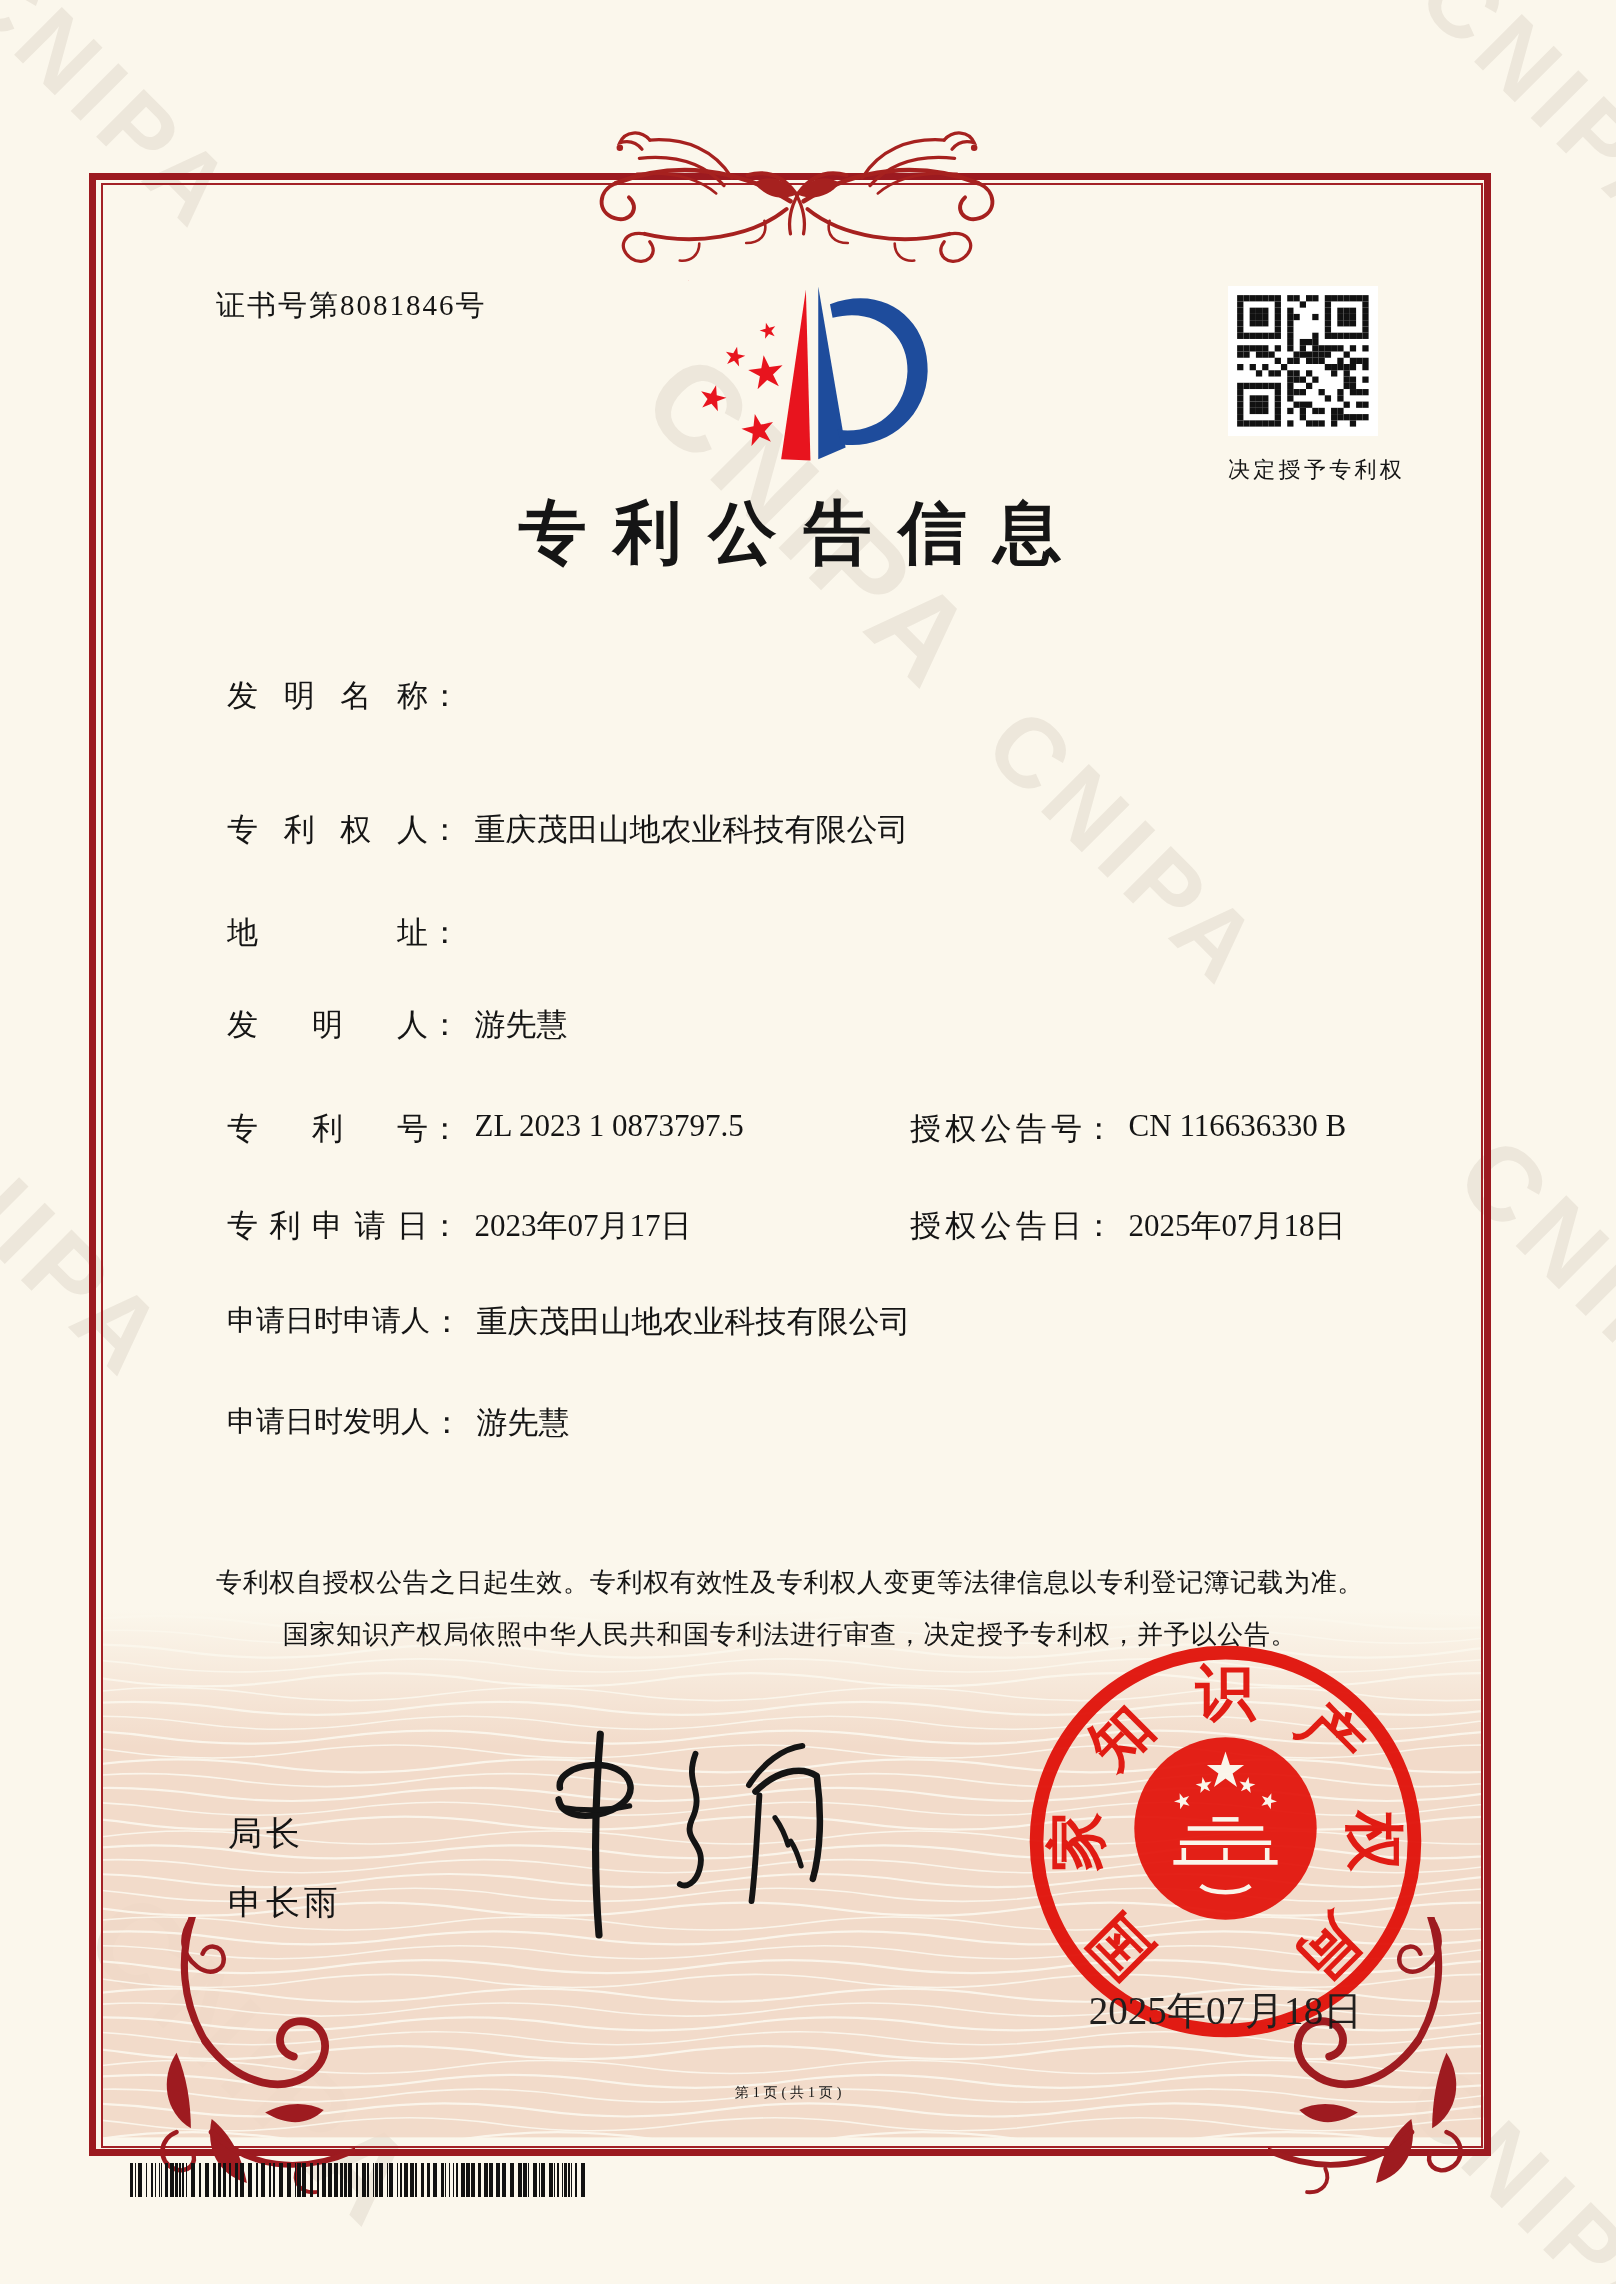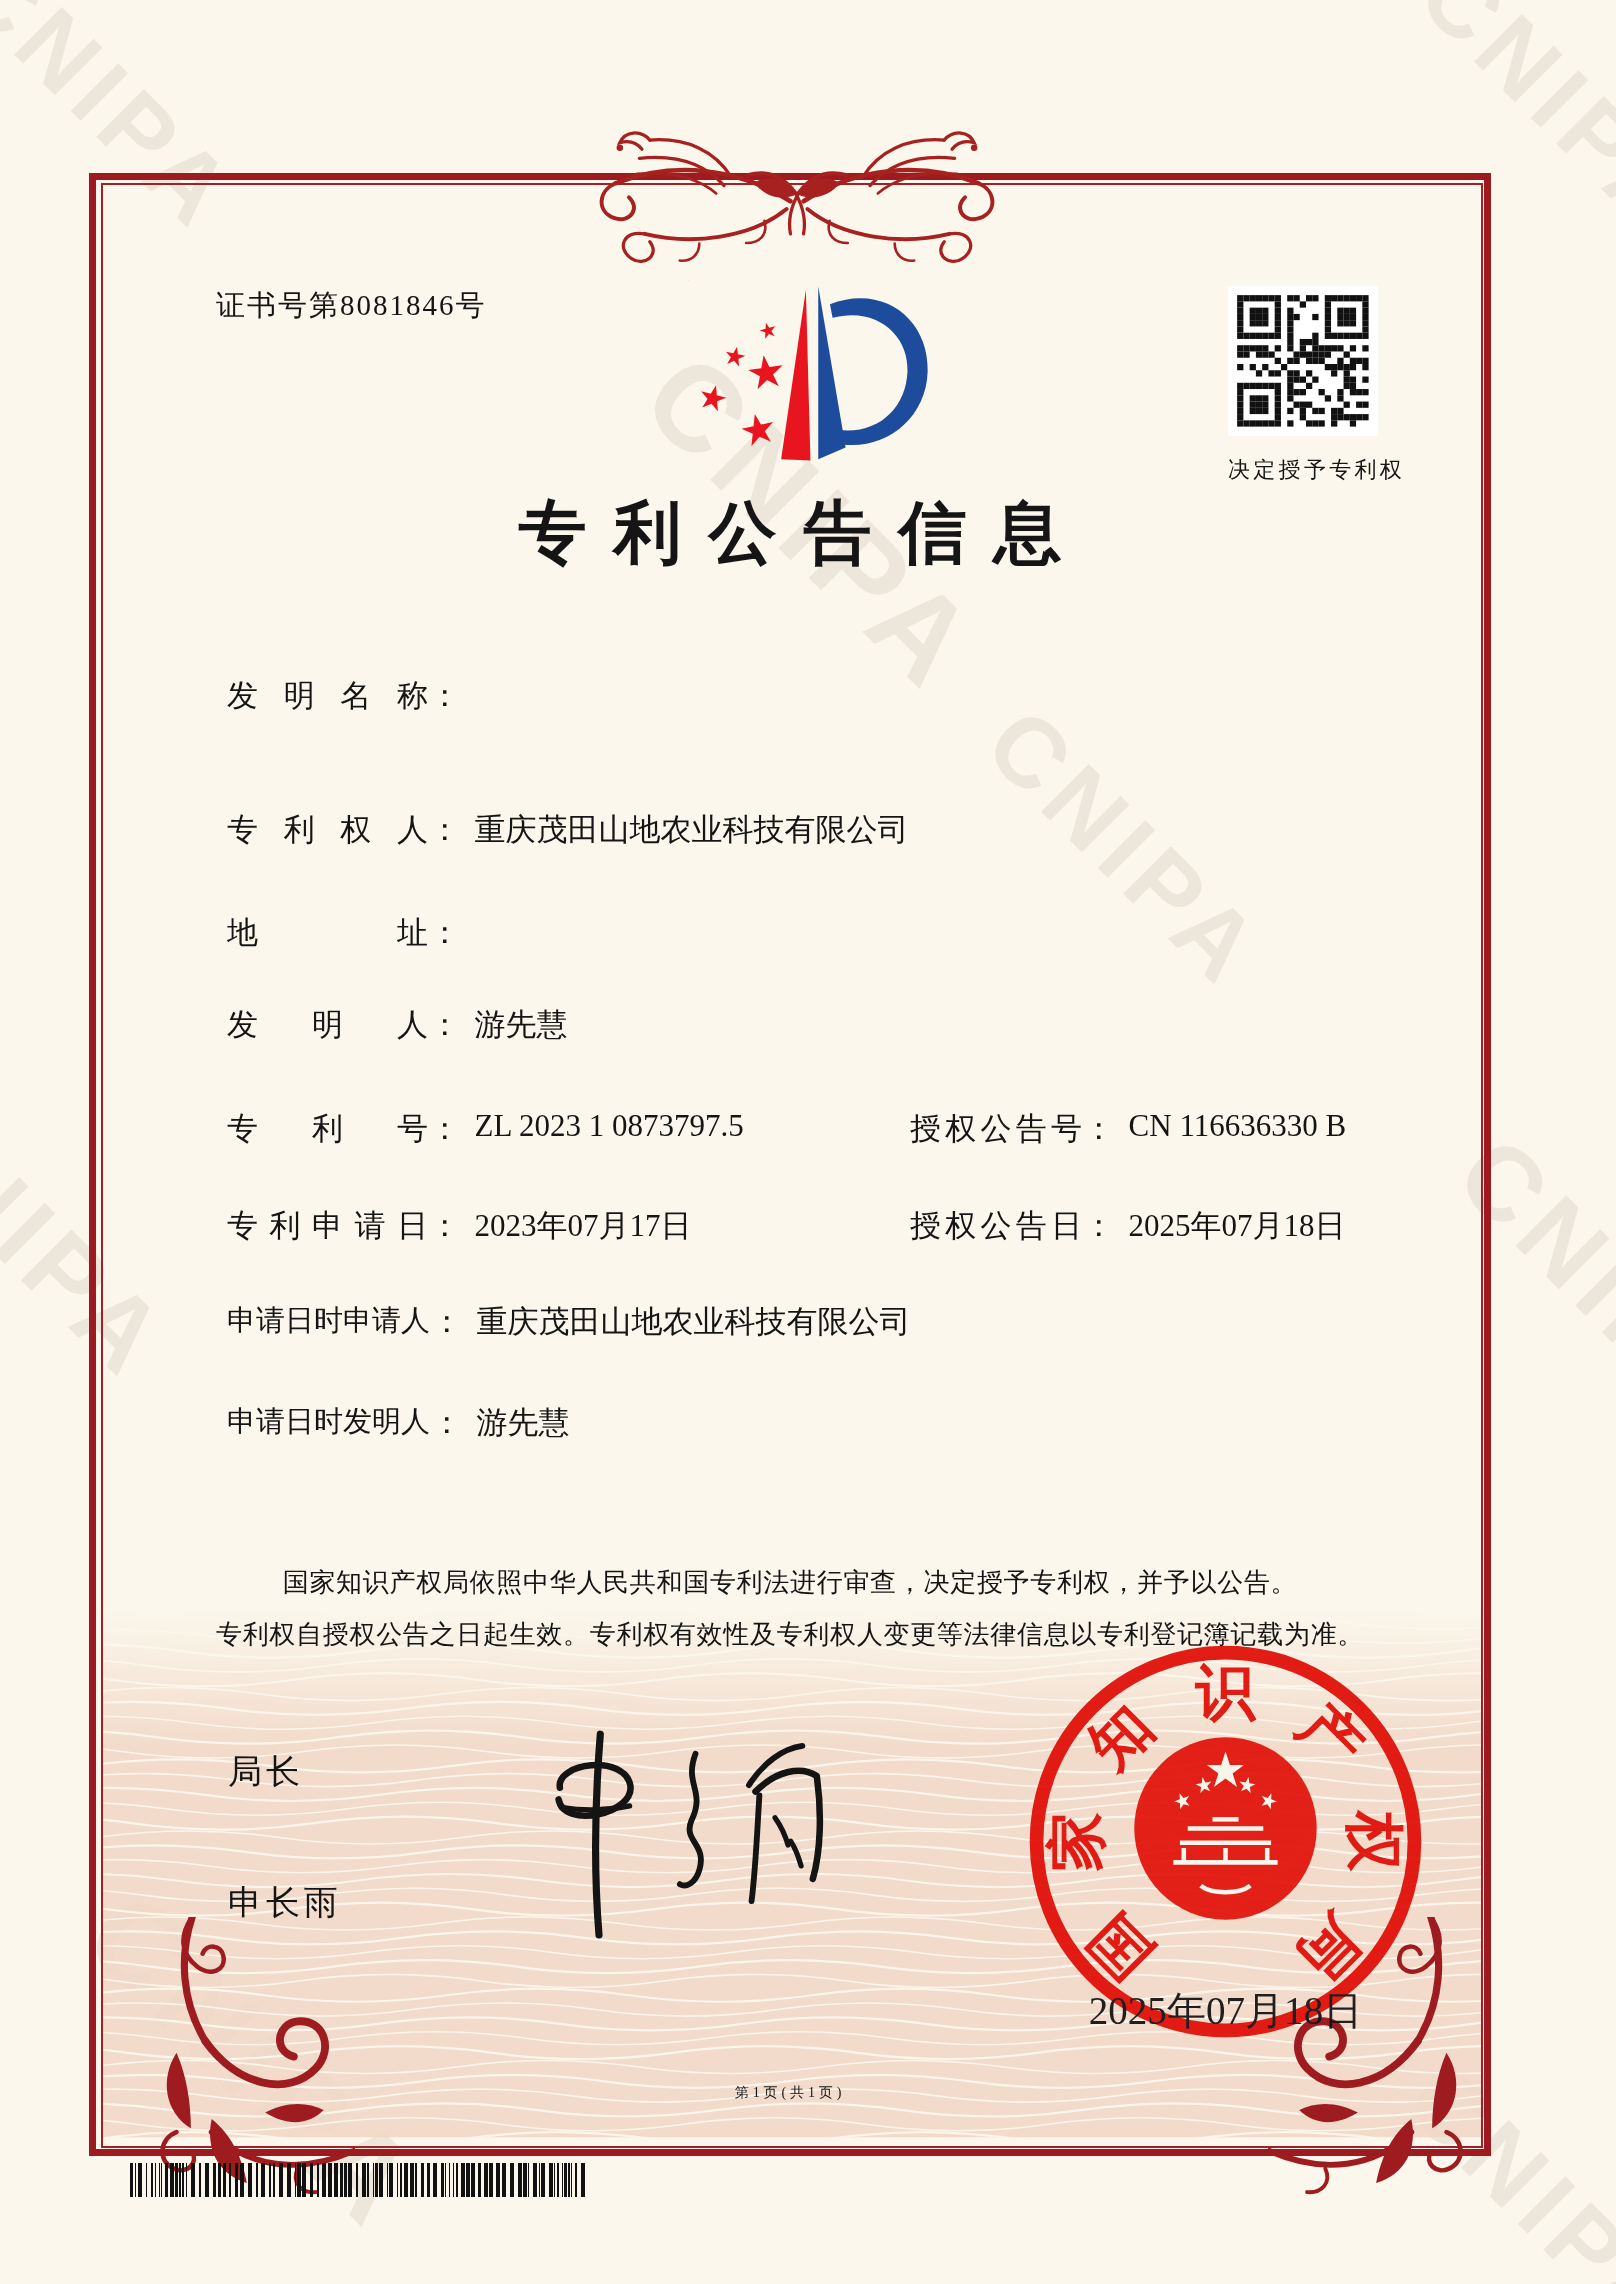--- a/index.html
+++ b/index.html
@@ -30,21 +30,21 @@
   
   .row{position:absolute;display:flex;align-items:flex-start;font-size:31px;white-space:nowrap;}
   .lbl{display:inline-flex;justify-content:space-between;width:201px;}
   .lbl-r{display:inline-flex;justify-content:space-between;width:172px;}
   .lbl7{font-size:29px;width:203px;}
   .colon{margin-left:1.3px;}
   .val{margin-left:14.3px;}
   
   #statement{left:89px;top:1557px;width:1402px;text-align:center;font-size:26px;line-height:52px;letter-spacing:0.7px;}
   
-  #commissioner-title{left:228px;top:1749px;font-size:34px;font-family:"Liberation Sans","DejaVu Sans",sans-serif;font-weight:500;letter-spacing:3.9px;}
+  #commissioner-title{left:228px;top:1811px;font-size:34px;font-family:"Liberation Sans","DejaVu Sans",sans-serif;font-weight:500;letter-spacing:3.9px;}
   #commissioner-name{left:228px;top:1880px;font-size:34px;font-family:"Liberation Sans","DejaVu Sans",sans-serif;font-weight:500;letter-spacing:3.9px;}
   
   #page-footer{left:89px;top:2084px;width:1402px;text-align:center;font-size:14px;letter-spacing:3.9px;}
   #barcode{left:130px;top:2163px;width:469px;height:34px;display:flex;align-items:stretch;}
   #barcode .bar{height:100%;background:#111;}
   #barcode .gap{height:100%;}
   
   #wave-fade{left:102px;top:1591px;width:1380px;height:156px;background:linear-gradient(#FBF7EC 12%,rgba(251,247,238,0));}
 </style>
 </head>
@@ -483,22 +483,22 @@
       <span>时</span>
       <span>发</span>
       <span>明</span>
       <span>人</span>
     </span>
     <span class="colon">：</span>
     <span class="val">游先慧</span>
 </div>
 
 <div id="statement" class="abs">
+  <div>专利权自授权公告之日起生效。专利权有效性及专利权人变更等法律信息以专利登记簿记载为准。</div>
   <div>国家知识产权局依照中华人民共和国专利法进行审查，决定授予专利权，并予以公告。</div>
-  <div>专利权自授权公告之日起生效。专利权有效性及专利权人变更等法律信息以专利登记簿记载为准。</div>
 </div>
 
 <div id="commissioner-title" class="abs">局长</div>
 <div id="commissioner-name" class="abs">申长雨</div>
 
 <svg class="abs" style="left:496px;top:1708px;" width="339" height="248" viewBox="0 0 520 380">
   <g stroke="#141414" fill="none" stroke-linecap="round" stroke-linejoin="round">
     <path d="M160,40 C152,140 150,250 158,348" stroke-width="11"></path>
     <path d="M98,122 C92,84 196,70 206,118 C214,162 104,186 96,140" stroke-width="10"></path>
     <path d="M100,152 C135,158 175,156 205,150" stroke-width="8"></path>

